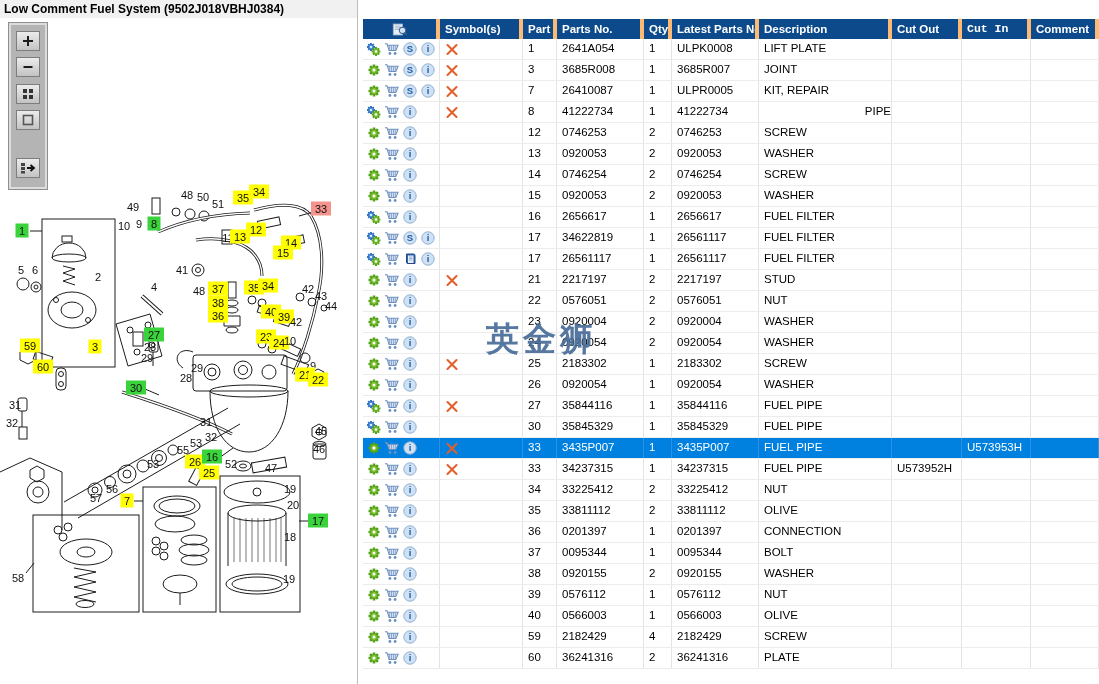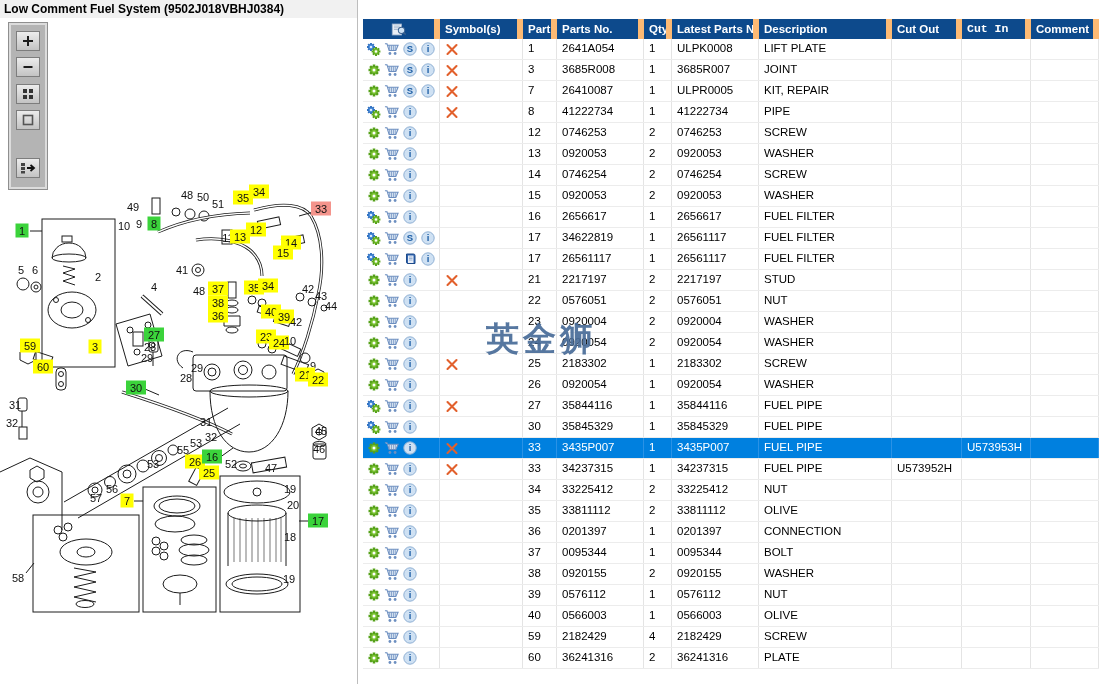--- a/index.html
+++ b/index.html
@@ -25,21 +25,21 @@
   .tb-btn svg{display:block}
   .diagram{position:absolute;left:0;top:0;z-index:1;}
   .diagram text{font-size:11px;fill:#111;}
   
   .splitter{position:absolute;left:357px;top:0;width:1px;height:684px;background:#bdbdbd;}
   
   .table-wrap{position:absolute;left:363px;top:19px;width:736px;}
   .thead{display:flex;height:20px;background:var(--header-bg,#0d4a8c);color:#fff;}
   .th{
     box-sizing:border-box;height:20px;line-height:20px;font-size:11.5px;font-weight:bold;
-    padding-left:5px;border-right:6px solid #fdba74;overflow:hidden;white-space:nowrap;
+    padding-left:5px;border-right:4px solid #fdba74;overflow:hidden;white-space:nowrap;
   }
   .th.icon-col{display:flex;align-items:center;justify-content:center;padding-left:0;}
   .tr{display:flex;height:20px;background:#fff;border-bottom:1px solid #ececec;cursor:default;}
   .tr.sel{background:var(--sel-bg,#0080df);color:#fff;}
   .td{
     box-sizing:border-box;height:20px;line-height:19px;font-size:11.5px;color:inherit;
     padding-left:5px;border-right:1px solid #e4e4e4;overflow:hidden;white-space:nowrap;
   }
   .tr.sel .td{border-right-color:#2a92e6;}
   .td.icons{display:flex;align-items:center;gap:2px;padding-left:3px;}
@@ -705,21 +705,21 @@
           <span class="ticon">
             <svg width="14" height="13">
               <path d="M2.5,2 L11.5,11 M11.5,2 L2.5,11" stroke="#e2602c" stroke-width="2.1" stroke-linecap="round"></path>
             </svg>
           </span>
         </div>
         <div class="td" style="width: 34px;">8</div>
         <div class="td" style="width: 87px;">41222734</div>
         <div class="td" style="width: 28px;">1</div>
         <div class="td" style="width: 87px;">41222734</div>
-        <div class="td" style="width: 133px;">PIPE</div>
+        <div class="td" style="width: 133px; text-align: right;">PIPE</div>
         <div class="td" style="width: 70px;"></div>
         <div class="td" style="width: 69px;"></div>
         <div class="td" style="width: 68px;"></div>
       </div>
       <div class="tr">
         <div class="td icons" style="width: 77px;">
           <span class="ticon">
             <svg width="14" height="14">
               <g transform="translate(7,7) scale(1)">
                 <path d="M0,-5.5 V5.5 M-5.5,0 H5.5 M-3.9,-3.9 L3.9,3.9 M3.9,-3.9 L-3.9,3.9" stroke="#55a118" stroke-width="2.6" fill="none"></path>

